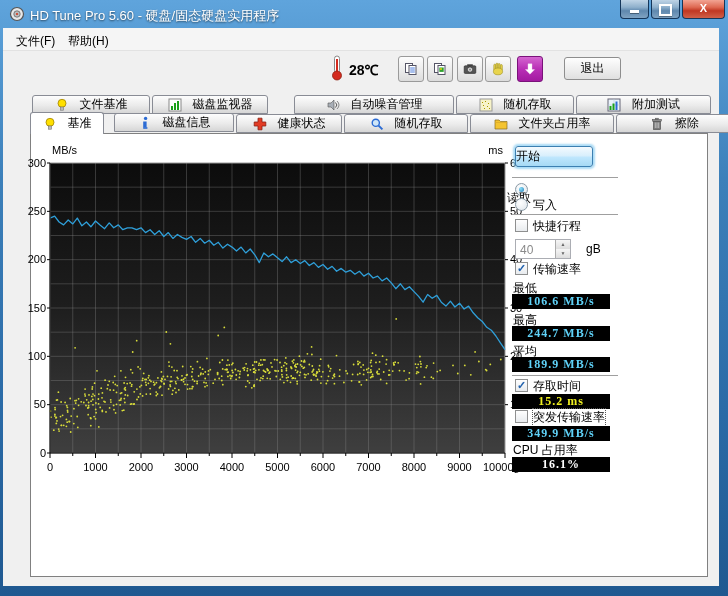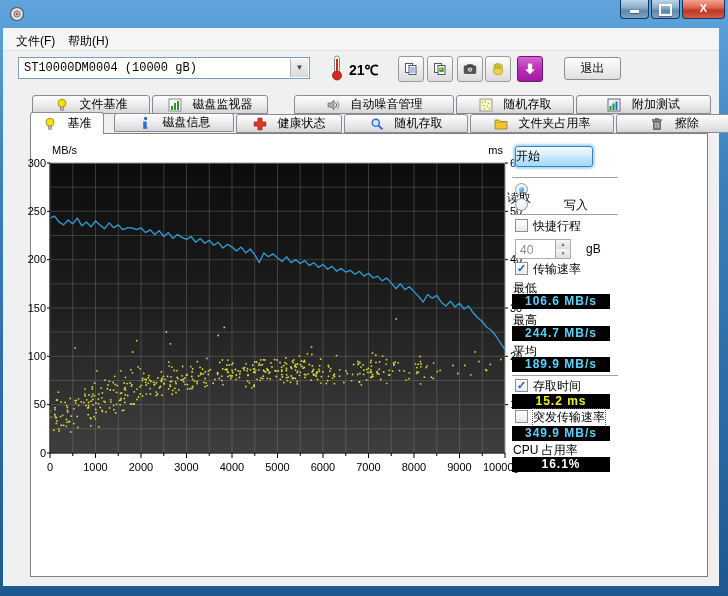--- a/index.html
+++ b/index.html
@@ -54,56 +54,53 @@
   .check{width:13px;height:13px;border:1px solid #8E8F8F;background:linear-gradient(180deg,#FEFEFE,#E8EBEE);
          box-sizing:border-box;text-align:center;line-height:11px;font-size:11px;font-weight:bold;color:#2363AE;z-index:6;}
   .wlabel{color:#000;font-size:12px;white-space:nowrap;z-index:6;}
   .focus-dotted{outline:1px dotted #555;}
   .spin{left:515px;top:239px;width:56px;height:20px;background:#fff;border:1px solid #ABADB3;box-sizing:border-box;z-index:6;}
   .spin-val{position:absolute;left:4px;top:3px;color:#8A8A8A;font-size:12px;}
   .spin-btns{position:absolute;right:0;top:0;width:15px;height:18px;}
   .spin-b{position:absolute;left:0;width:15px;height:9px;background:linear-gradient(180deg,#F6F6F6,#DDD);
           border-left:1px solid #ACACAC;text-align:center;font-size:5px;color:#666;line-height:9px;box-sizing:border-box;}
   .statbox{left:512px;width:98px;height:15px;background:#000;text-align:center;z-index:6;
-           font-family:Liberation Sans, sans-serif;font-size:12px;font-weight:bold;line-height:15px;letter-spacing:1px;white-space:nowrap;}
+           font-family:Liberation Serif, serif;font-size:12px;font-weight:bold;line-height:15px;letter-spacing:1px;white-space:nowrap;}
   svg{overflow:visible;}
   .chart-svg{left:33px;top:140px;z-index:3;}
 </style>
 </head>
 <body>
 
 <div class="win">
 
   <div class="abs titlebar">
     <svg class="abs app-icon" width="16" height="16" viewBox="0 0 16 16">
       <circle cx="8" cy="8" r="6.5" fill="#E8E8E8" stroke="#555" stroke-width="1.2"></circle>
       <circle cx="8" cy="8" r="3.2" fill="#BBB" stroke="#666" stroke-width=".8"></circle>
       <circle cx="8" cy="8" r="1.1" fill="#D43A1E"></circle>
     </svg>
+    <div class="abs title-text">HD Tune Pro 5.60 - 硬盘/固态硬盘实用程序</div>
     <div class="abs winbtn" style="left:620px;width:29px;"><span class="glyph-min"></span></div>
     <div class="abs winbtn" style="left:651px;width:29px;"><span class="glyph-max"></span></div>
     <div class="abs winbtn close" style="left:682px;width:43px;"><span>X</span></div>
   </div>
 
   <div class="abs frame-inner"></div>
 
   <div class="abs menubar"></div>
   <div class="abs menu-item" style="left:10px;">文件(F)</div>
   <div class="abs menu-item" style="left:62px;">帮助(H)</div>
 
-  <div class="abs combo">
-    <div class="abs combo-text">ST10000DM0004  (10000 gB)</div>
-    <div class="abs combo-btn">▼</div>
-  </div>
   <svg class="abs" style="left:328px;top:54px;" width="18" height="28" viewBox="0 0 18 28">
     <rect x="6.5" y="2" width="5" height="17" rx="2.5" fill="#FFF" stroke="#888" stroke-width="1"></rect>
     <rect x="8" y="5" width="2" height="14" fill="#D42A1E"></rect>
     <circle cx="9" cy="21.5" r="4.5" fill="#D42A1E" stroke="#8C1F12" stroke-width=".8"></circle>
   </svg>
-  <div class="abs temp-text">21℃</div>
+  <div class="abs temp-text">28℃</div>
   <div id="toolbar-buttons">
       <div class="abs tbtn" style="left: 398px;">
         <span style="width: 14px; height: 14px; display: inline-block;"><svg viewBox="0 0 14 14">
             <rect x="1.5" y="1.5" width="7" height="9" fill="#FFF" stroke="#556"></rect>
             <rect x="5" y="3.5" width="7" height="9" fill="#FFF" stroke="#556"></rect>
             <g stroke="#3A6FD8" stroke-width=".9">
               <line x1="6.2" y1="6" x2="10.8" y2="6"></line>
               <line x1="6.2" y1="8" x2="10.8" y2="8"></line>
               <line x1="6.2" y1="10" x2="10.8" y2="10"></line>
             </g>
@@ -891,21 +888,21 @@
     </svg>
 
   <div class="abs start-btn">开始</div>
   <div class="abs sep" style="left:512px;top:177px;width:106px;"></div>
 
   <div class="abs radio" style="left:515px;top:183px;">
       <span class="dot"></span>
     </div>
   <div class="abs wlabel" style="left:507px;top:182px;margin-top:8px;">读取</div>
   <div class="abs radio" style="left:515px;top:198px;"></div>
-  <div class="abs wlabel" style="left:533px;top:197px;margin-left:31px;">写入</div>
+  <div class="abs wlabel" style="left:533px;top:197px;">写入</div>
 
   <div class="abs sep" style="left:512px;top:214px;width:106px;"></div>
 
   <div class="abs check" style="left:515px;top:219px;"></div>
   <div class="abs wlabel" style="left:533px;top:218px;">快捷行程</div>
   <div class="abs spin">
     <span class="spin-val">40</span>
     <span class="spin-btns">
       <span class="spin-b" style="top:0;">▲</span>
       <span class="spin-b" style="top:9px;">▼</span>

